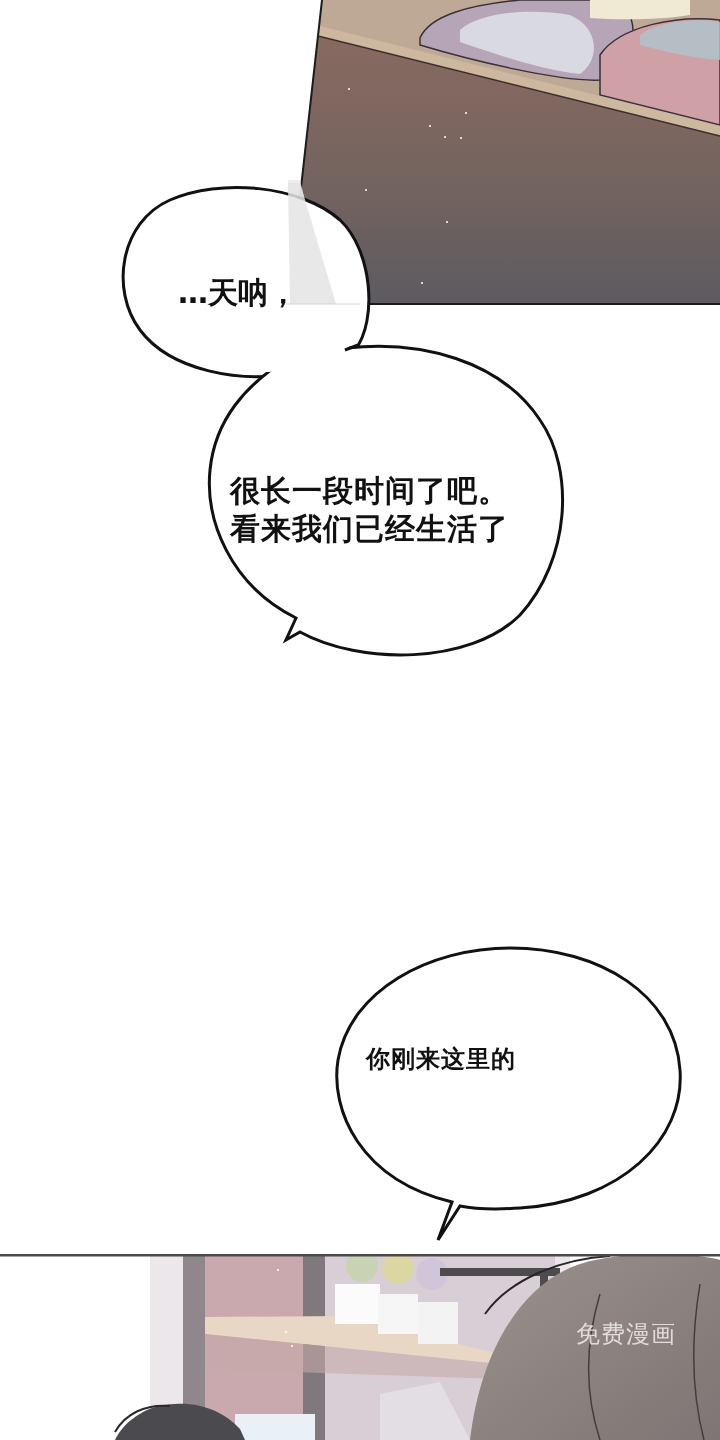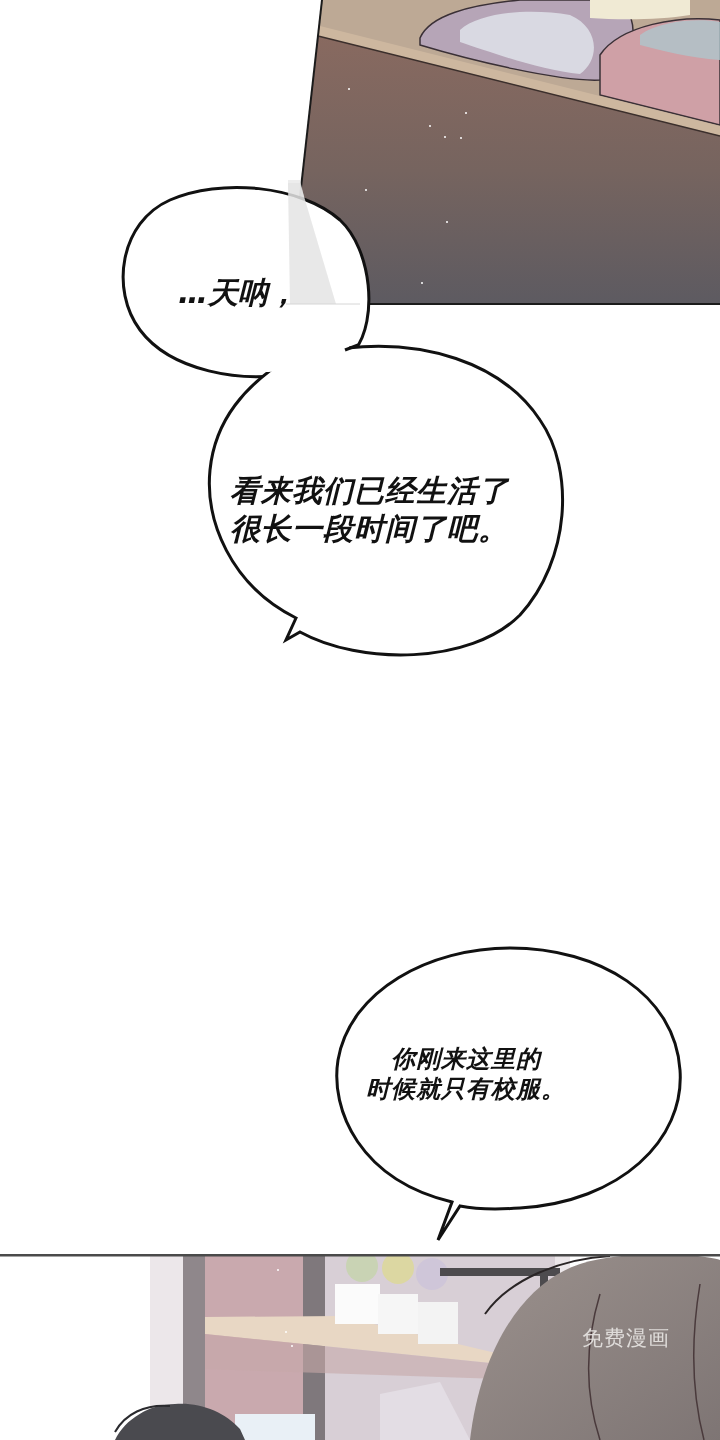--- a/index.html
+++ b/index.html
@@ -4,33 +4,32 @@
   <style>
     html, body { margin: 0; padding: 0; }
     body {
       width: 720px; height: 1440px; overflow: hidden; position: relative;
       background: #ffffff;
       font-family: "DejaVu Sans", "Liberation Sans", sans-serif;
     }
     .abs { position: absolute; }
     svg { display: block; }
     .bubble-text {
-      position: absolute; color: #111; text-align: center;
+      position: absolute; color: #111; text-align: left;
       font-family: "DejaVu Sans", "Liberation Sans", sans-serif;
       font-weight: bold; line-height: 1.25;
       white-space: nowrap;
-      font-style: italic;
     }
     .watermark {
       position: absolute; left: 566px; top: 1318px; width: 120px;
       text-align: center; color: rgba(235,232,230,0.88);
       font-family: "DejaVu Sans", sans-serif;
     }
     .watermark .wm-logo { font-size: 46px; font-weight: bold; letter-spacing: -2px; line-height: 1; }
-    .watermark .wm-sub { font-size: 21px; margin-top: 6px; letter-spacing: 1px; }
+    .watermark .wm-sub { font-size: 24px; letter-spacing: 1px; }
   </style>
 </head>
 <body>
 
 <div class="abs" style="left:0;top:0;width:720px;height:310px;">
   <svg width="720" height="310" viewBox="0 0 720 310">
     <defs>
       <linearGradient id="floorGrad" x1="0" y1="0" x2="0" y2="1">
         <stop offset="0" stop-color="#8d6b60"></stop>
         <stop offset="0.55" stop-color="#76645f"></stop>
@@ -85,33 +84,32 @@
 
     <path d="M345,350 L358,345" stroke="#111" stroke-width="3"></path>
   </svg>
 </div>
 
 <div class="bubble-text" style="left:178px;top:274px;font-size:30px;">
   <div>…天呐，</div>
 </div>
 
 <div class="bubble-text" style="left:230px;top:472px;font-size:30px;letter-spacing:1px;">
+  <div>很长一段时间了吧。</div>
   <div>看来我们已经生活了</div>
-  <div>很长一段时间了吧。</div>
 </div>
 
 <div class="abs" style="left:320px;top:940px;width:380px;height:310px;">
   <svg width="380" height="310" viewBox="0 0 380 310">
     <path d="M132,262 C40,240 10,170 18,120 C30,50 110,8 190,8 C280,8 355,55 360,130 C365,200 300,262 200,268 C170,270 150,268 140,266 L118,300 Z" fill="#ffffff" stroke="#111" stroke-width="3"></path>
   </svg>
 </div>
 
 <div class="bubble-text" style="left:366px;top:1044px;font-size:24px;letter-spacing:1px;">
   <div>你刚来这里的</div>
-  <div>时候就只有校服。</div>
 </div>
 
 <div class="abs" style="left:0;top:1254px;width:720px;height:186px;overflow:hidden;">
   <svg width="720" height="186" viewBox="0 0 720 186">
     <defs>
       <linearGradient id="hairGrad" x1="0" y1="0" x2="1" y2="1">
         <stop offset="0" stop-color="#9b918d"></stop>
         <stop offset="1" stop-color="#7e7574"></stop>
       </linearGradient>
     </defs>

